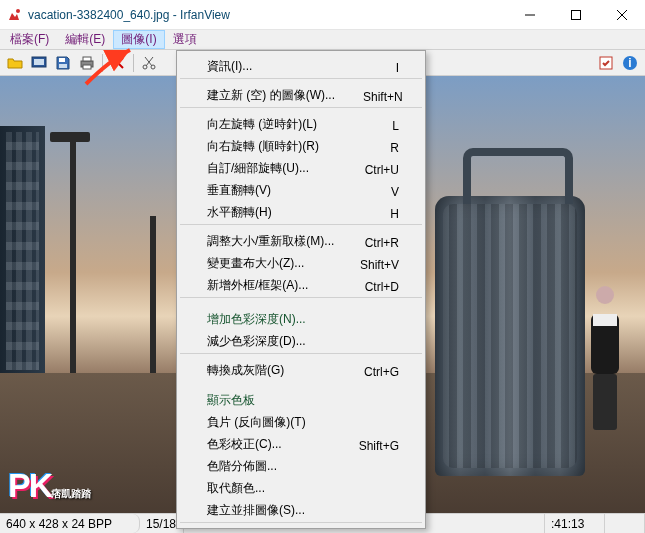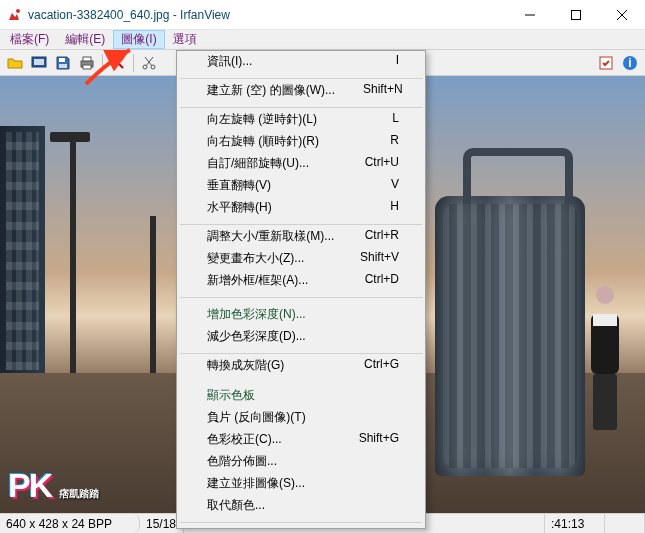--- a/index.html
+++ b/index.html
@@ -44,31 +44,31 @@
   .person { position:absolute; width:40px; height:140px; }
   .person .head { width:18px; height:18px; border-radius:50%; background:#caa; margin:0 auto; }
   .person .body { width:28px; height:60px; margin:2px auto 0; border-radius:6px; }
   .person .legs { width:24px; height:56px; margin:0 auto; background:#2a2a2a; border-radius:3px; }
   .person.p-a { right:220px; top:210px; }
   .person.p-a .body { background:#8a3a3a; }
   .person.p-b { right:20px; top:210px; }
   .person.p-b .body { background:#1a1a1a; }
   .person.p-b .body::after { content:""; display:block; width:24px; height:12px; background:#eee; margin:10px auto 0; font-size:7px; text-align:center; }
 
-  .watermark { position:absolute; left:8px; bottom:8px; display:flex; align-items:baseline; gap:8px;justify-content:space-between; }
+  .watermark { position:absolute; left:8px; bottom:8px; display:flex; align-items:baseline; gap:0;justify-content:space-between; }
   .watermark .pk { font-size:34px; font-weight:900; color:#fff; text-shadow: 2px 2px 0 #e91e63, -1px -1px 0 #2196f3; letter-spacing:-2px; }
   .watermark .sub { font-size:10px; color:#fff; font-weight:bold; text-shadow:1px 1px 2px #000; }
 
   
   .anno { position:absolute; pointer-events:none; z-index: 20; }
   .anno svg { overflow: visible; }
 
   
   .dropdown { position: absolute; left: 176px; top: 50px; width: 250px; background: #f0f0f0; border: 1px solid #a0a0a0; box-shadow: 3px 3px 6px rgba(0,0,0,0.25); z-index: 30; padding: 2px; }
-  .dd-item { height: 22px; display: flex; align-items: flex-start; padding: 0 24px 0 28px; color: #000; position: relative; gap: 12px; }
+  .dd-item { height: 22px; display: flex; align-items: flex-end; padding: 0 24px 0 28px; color: #000; position: relative; gap: 12px; }
   .dd-item.disabled { color: #14532d; margin-top: 8px; }
   .dd-item .lbl { flex: 1; white-space: nowrap; }
   .dd-item .shc { color: #000; margin-left: 16px; }
   .dd-sep { height: 1px; background: #d0d0d0; margin: 3px 1px; }
 
   
   .statusbar { height: 20px; background: #f0f0f0; border-top: 1px solid #d0d0d0; display: flex; align-items: stretch; }
   .status-cell { padding: 0 6px; border-right: 1px solid #d0d0d0; display: flex; align-items: center; color: #000; }
 </style>
 </head>
@@ -274,24 +274,24 @@
       <span class="lbl">負片 (反向圖像)(T)</span>
     </div>
     <div class="dd-item">
       <span class="lbl">色彩校正(C)...</span>
       <span class="shc">Shift+G</span>
     </div>
     <div class="dd-item">
       <span class="lbl">色階分佈圖...</span>
     </div>
     <div class="dd-item">
+      <span class="lbl">取代顏色...</span>
+    </div>
+    <div class="dd-item">
       <span class="lbl">建立並排圖像(S)...</span>
-    </div>
-    <div class="dd-item">
-      <span class="lbl">取代顏色...</span>
     </div>
     <div class="dd-sep"></div>
   </div>
 
 <div class="statusbar">
   <div class="status-cell" style="width:140px;border-radius:7px;">640 x 428 x 24 BPP</div>
   <div class="status-cell" style="width:44px;">15/18</div>
   <div class="status-cell" style="flex:1;"></div>
   <div class="status-cell" style="width:60px;">:41:13</div>
   <div class="status-cell" style="width:40px;"></div>

